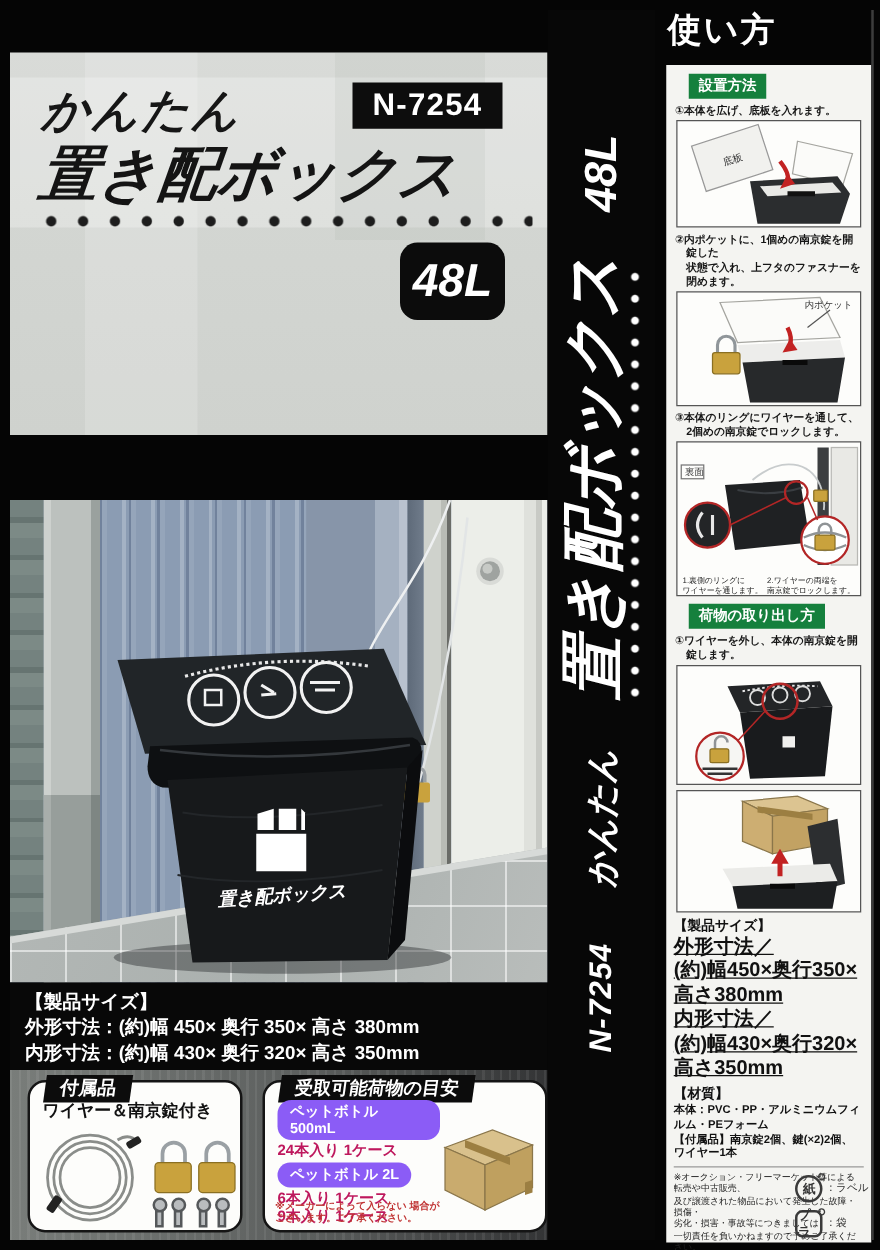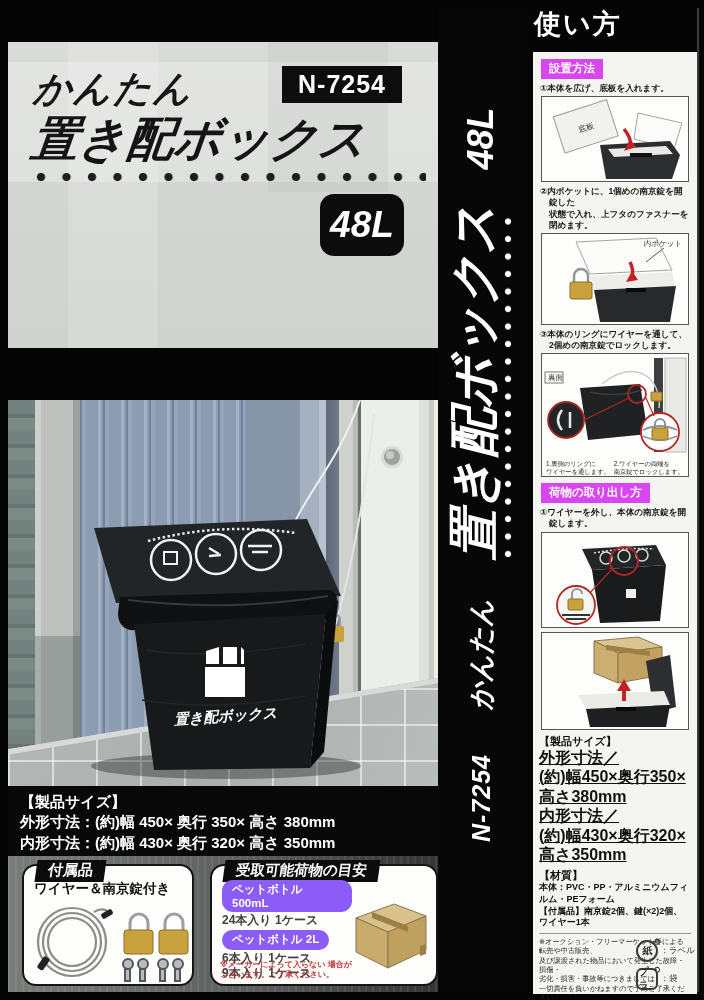--- a/index.html
+++ b/index.html
@@ -74,21 +74,21 @@
   .panel { position:absolute; top:8px; background:#fdfdfb; border:2px solid #151515; border-radius:14px; }
   .panel-acc { left:14px; width:172px; height:122px; }
   .panel-cap { left:202px; width:228px; height:122px; }
   .panel-badge { position:absolute; top:-6px; left:12px; background:#0c0c0c; color:#fff; font-weight:bold;
     padding:1px 12px 2px; transform:skewX(-8deg); white-space:nowrap; }
   .panel-acc .panel-badge { font-size:15px; }
   .panel-cap .panel-badge { font-size:14.5px; }
   .acc-caption { position:absolute; left:10px; top:14px; font-size:13.5px; font-weight:bold; color:#111; }
   .cap-pill { display:inline-block; background:#8b5cf6; color:#fff; font-size:11.5px; font-weight:bold;
     border-radius:11px; padding:2px 10px 3px; margin:2px 0 1px; }
-  .cap-line { font-size:12px; font-weight:bold; color:#404040; line-height:1.25; white-space:pre-line; }
+  .cap-line { font-size:12px; font-weight:bold; color:#be185d; line-height:1.25; white-space:pre-line; }
   .cap-note { position:absolute; left:8px; bottom:4px; width:140px; font-size:8px; font-weight:bold;
     color:#c03434; line-height:1.25; }
   .cap-body { position:absolute; left:10px; top:12px; width:130px; }
 
   
   .spine { position:absolute; left:438px; top:8px; width:86px; height:984px; background:#070707; overflow:hidden; }
   .spine-rot { position:absolute; left:-449px; top:449px; width:984px; height:86px; transform:rotate(-90deg);
     display:flex; align-items:center; color:#fff; font-style:italic; }
   .spine-model { margin-left:150px; font-size:25px; font-weight:bold; letter-spacing:1px; }
   .spine-sub { margin-left:44px; font-size:27px; font-weight:bold; }
@@ -98,22 +98,22 @@
     background:radial-gradient(circle 3px at 5px 5px,#fff 2.6px,transparent 3.6px);
     background-size:17.5px 10px; background-repeat:repeat-x; }
   .spine-cap { margin-left:34px; font-size:36px; font-weight:bold; }
 
   
   .right-col { position:absolute; left:524px; top:0; width:180px; height:1000px; }
   .howto-title { position:absolute; left:10px; top:6px; color:#fff; font-size:27px; font-weight:bold;
     letter-spacing:2px; }
   .howto-panel { position:absolute; left:9px; top:52px; width:164px; height:942px; background:#f4f4f1;
     padding:5px 6px; }
-  .sec-badge { display:inline-block; background:#d946ef; color:#fff; font-size:11.5px; font-weight:bold;
-    padding:2px 8px 3px; margin:2px 2px 3px; }
+  .sec-badge { display:inline-block; background:#15803d; color:#fff; font-size:11.5px; font-weight:bold;
+    padding:2px 8px 3px; margin:2px 12px 3px; }
   .step-text { font-size:8.6px; font-weight:bold; color:#161616; line-height:1.3; white-space:pre-line;
     padding-left:10px; text-indent:-9px; margin:1px 0 2px; }
   .diagram { border:1px solid #555; background:#fdfdfb; margin:1px 2px 4px; position:relative; }
   .diag-caps { display:flex; justify-content:space-between; padding:0 4px 2px; }
   .diag-caps div { font-size:6.3px; color:#222; line-height:1.25; white-space:pre-line; }
   .spec { margin-top:3px; }
   .spec .h { font-size:11px; font-weight:bold; color:#111; line-height:1.3; }
   .spec .l { font-size:16px; font-weight:bold; color:#111; line-height:1.22; white-space:pre-line;text-decoration:underline; }
   .spec .m { font-size:9px;  font-weight:bold; color:#111; line-height:1.3; white-space:pre-line; }
   .disclaimer { margin-top:4px; border-top:1px solid #999; padding-top:3px; font-size:7.2px; color:#222;

